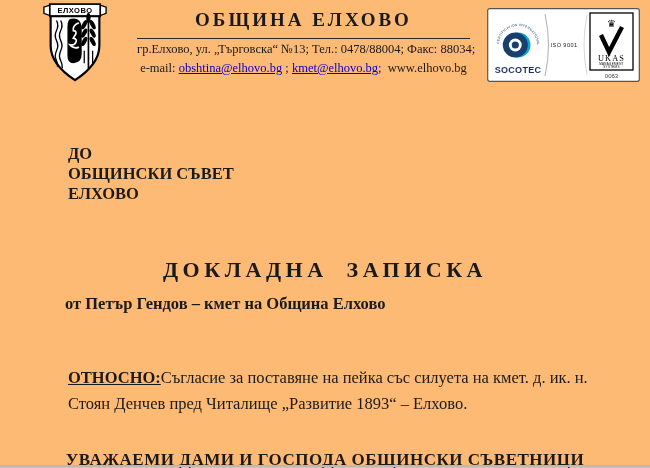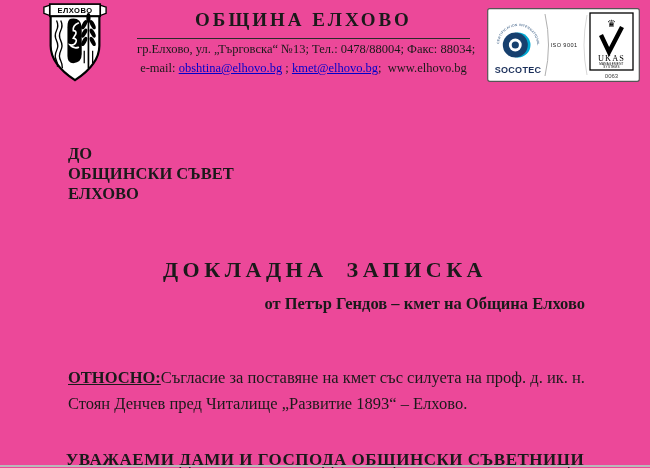--- a/index.html
+++ b/index.html
@@ -1,37 +1,37 @@
 <!DOCTYPE html>
 <html><head>
 <meta charset="utf-8">
 <style>
   html,body{margin:0;padding:0;background:#fff;}
   .page{
     position:relative;
     width:650px;height:468px;
-    background:#ec4899;
+    background:#fdba74;
     overflow:hidden;
     font-family:"Liberation Serif", serif;
     color:#1a1a1a;
   }
   
   .logo{position:absolute;left:33px;top:2px;width:84px;height:84px;}
   .header-center{position:absolute;left:137px;top:9px;width:333px;text-align:center;}
   .muni-title{font-size:19px;font-weight:bold;letter-spacing:3px;white-space:nowrap;}
   .header-rule{border:none;border-top:1.5px solid #2a2a2a;margin:7px 0 3px 0;}
   .addr-line{font-size:12.5px;white-space:nowrap;}
   .email-line{font-size:12.5px;white-space:nowrap;margin-top:4px;}
   .email-line a{color:#0000cc;text-decoration:underline;}
   .cert{position:absolute;left:487px;top:8px;width:153px;height:74px;}
   
   .recipient{position:absolute;left:68px;top:144px;font-size:16.5px;font-weight:bold;line-height:20px;}
   .doc-title{position:absolute;left:65px;top:257px;width:520px;text-align:center;
              font-size:22px;font-weight:bold;letter-spacing:4.5px;word-spacing:9px;white-space:nowrap;}
-  .doc-author{position:absolute;left:65px;top:294px;width:520px;text-align:right;
+  .doc-author{position:absolute;left:65px;top:294px;width:520px;text-align:left;
               font-size:16.5px;font-weight:bold;white-space:nowrap;}
   .subject{position:absolute;left:68px;top:365px;width:540px;font-size:16.5px;line-height:25.5px;}
   .subject-line{white-space:nowrap;}
   .subject-label{font-weight:bold;text-decoration:underline;margin-right:0;}
   .salutation{position:absolute;left:0;top:450px;width:650px;text-align:center;
               font-size:17px;font-weight:bold;letter-spacing:0.5px;white-space:nowrap;}
   .page-edge{position:absolute;left:0;top:465px;width:650px;height:2px;background:#b9b9b9;}
 </style>
 </head>
 <body>
@@ -105,21 +105,21 @@
     <div>ОБЩИНСКИ СЪВЕТ</div>
     <div>ЕЛХОВО</div>
   </div>
 
   <div class="doc-title">ДОКЛАДНА ЗАПИСКА</div>
 
   <div class="doc-author">от Петър Гендов – кмет на Община Елхово</div>
 
   <div class="subject">
     <div class="subject-line">
-      <span class="subject-label">ОТНОСНО:</span><span>Съгласие за поставяне на кмет със силуета на проф. д. ик. н.</span>
+      <span class="subject-label">ОТНОСНО:</span><span>Съгласие за поставяне на пейка със силуета на кмет. д. ик. н.</span>
     </div>
     <div class="subject-line">Стоян Денчев пред Читалище „Развитие 1893“ – Елхово.</div>
   </div>
 
   <div class="salutation">УВАЖАЕМИ ДАМИ И ГОСПОДА ОБЩИНСКИ СЪВЕТНИЦИ</div>
 
   <div class="page-edge"></div>
 </div>
 
 </body></html>

